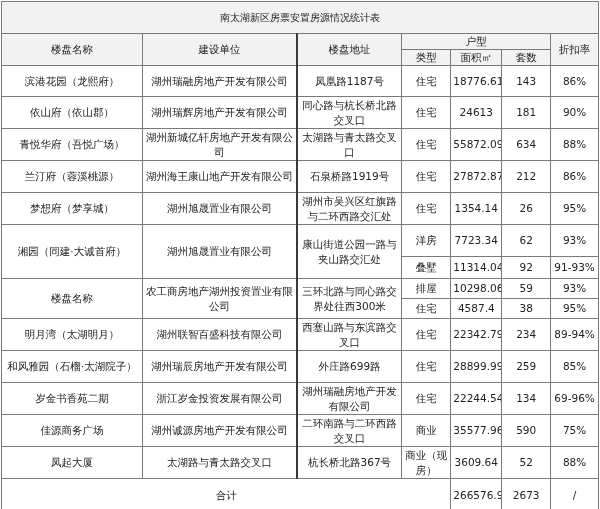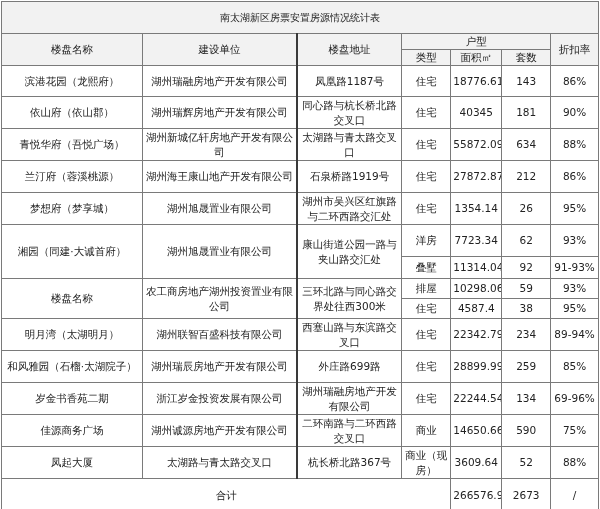--- a/index.html
+++ b/index.html
@@ -58,21 +58,21 @@
       <td>18776.61</td>
       <td>143</td>
       <td>86%</td>
     </tr>
 
     <tr style="height:32px">
       <td>依山府（依山郡）</td>
       <td class="thick-r">湖州瑞辉房地产开发有限公司</td>
       <td>同心路与杭长桥北路交叉口</td>
       <td>住宅</td>
-      <td>40345</td>
+      <td>24613</td>
       <td>181</td>
       <td>90%</td>
     </tr>
 
     <tr style="height:32px">
       <td>青悦华府（吾悦广场）</td>
       <td class="thick-r">湖州新城亿轩房地产开发有限公司</td>
       <td>太湖路与青太路交叉口</td>
       <td>住宅</td>
       <td>55872.09</td>
@@ -160,21 +160,21 @@
       <td>22244.54</td>
       <td>134</td>
       <td>69-96%</td>
     </tr>
 
     <tr style="height:32px">
       <td>佳源商务广场</td>
       <td class="thick-r">湖州诚源房地产开发有限公司</td>
       <td>二环南路与二环西路交叉口</td>
       <td>商业</td>
-      <td>14650.66</td>
+      <td>35577.96</td>
       <td>590</td>
       <td>75%</td>
     </tr>
 
     <tr style="height:32px">
       <td>凤起大厦</td>
       <td class="thick-r">太湖路与青太路交叉口</td>
       <td>杭长桥北路367号</td>
       <td>商业（现房）</td>
       <td>3609.64</td>

